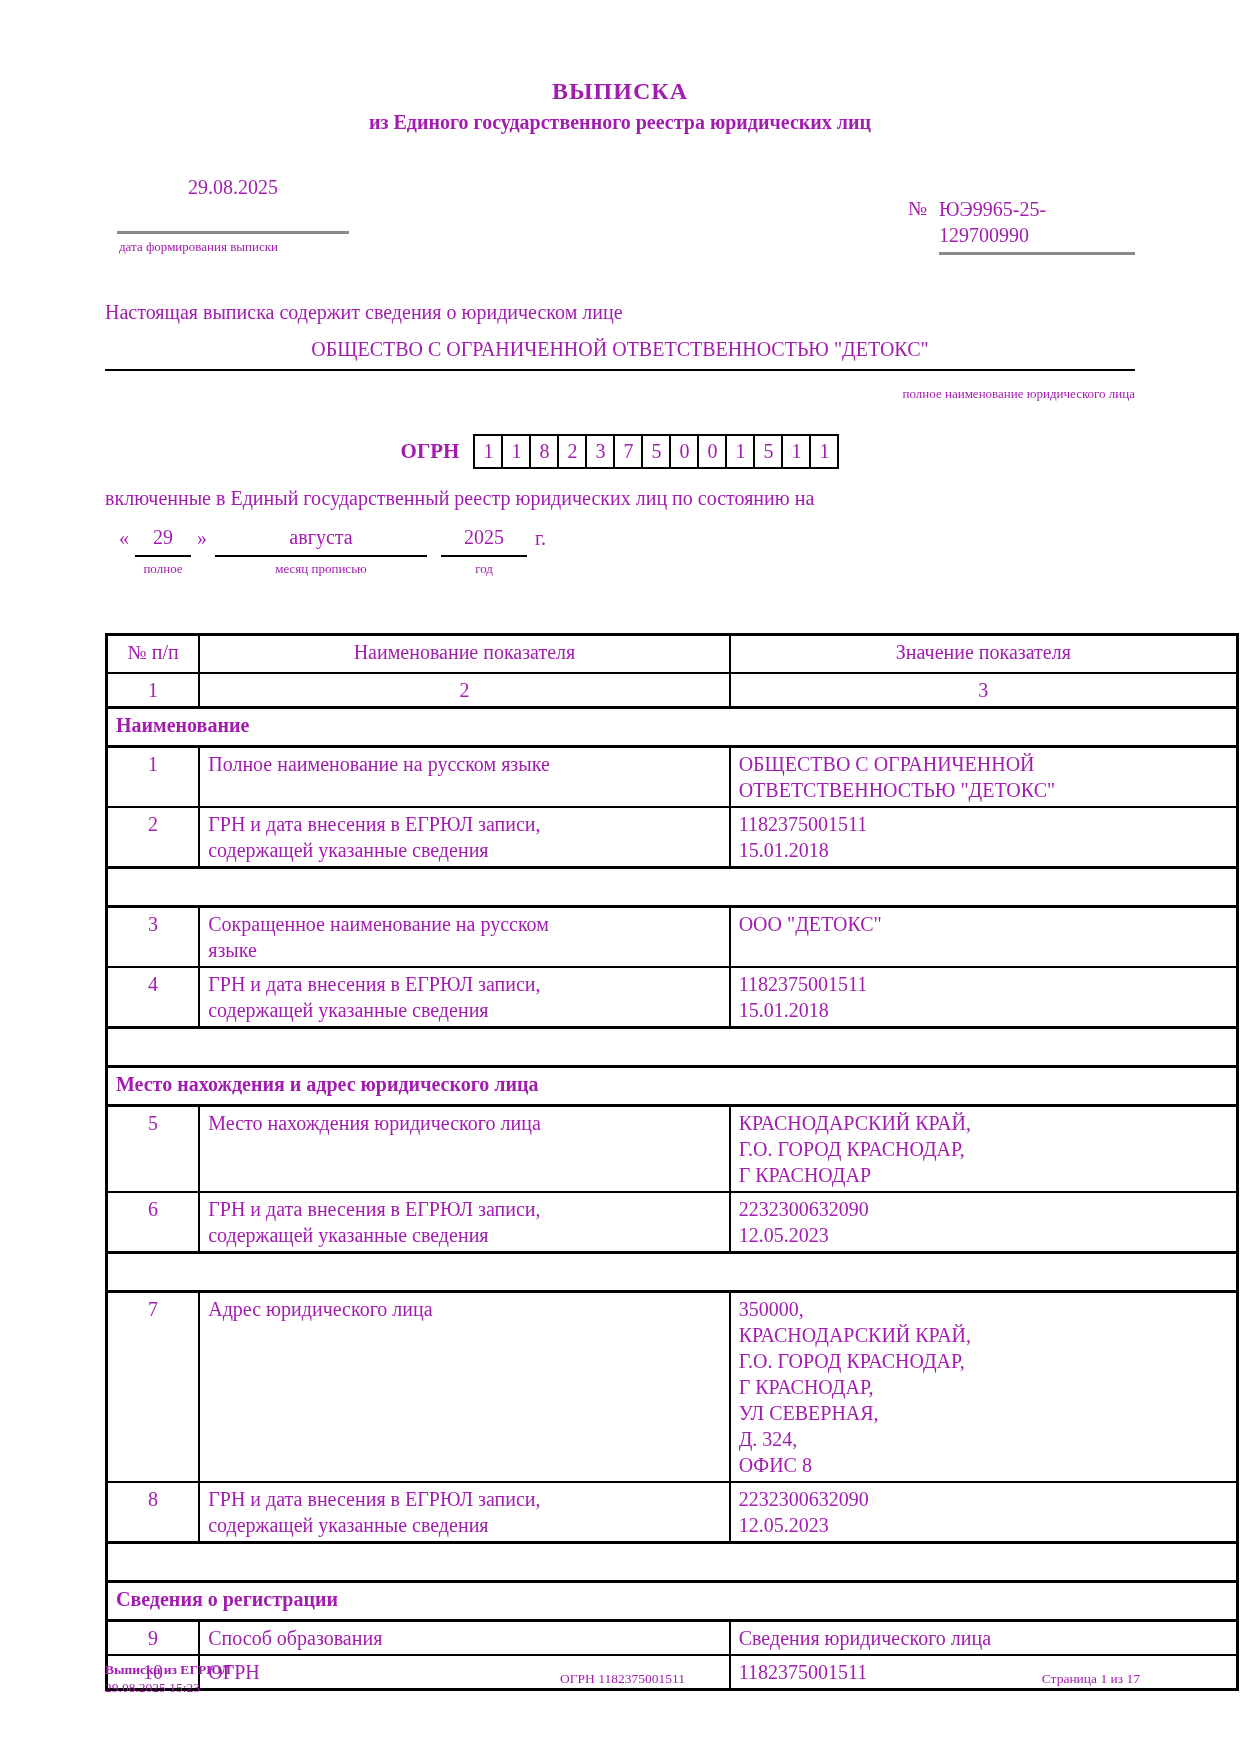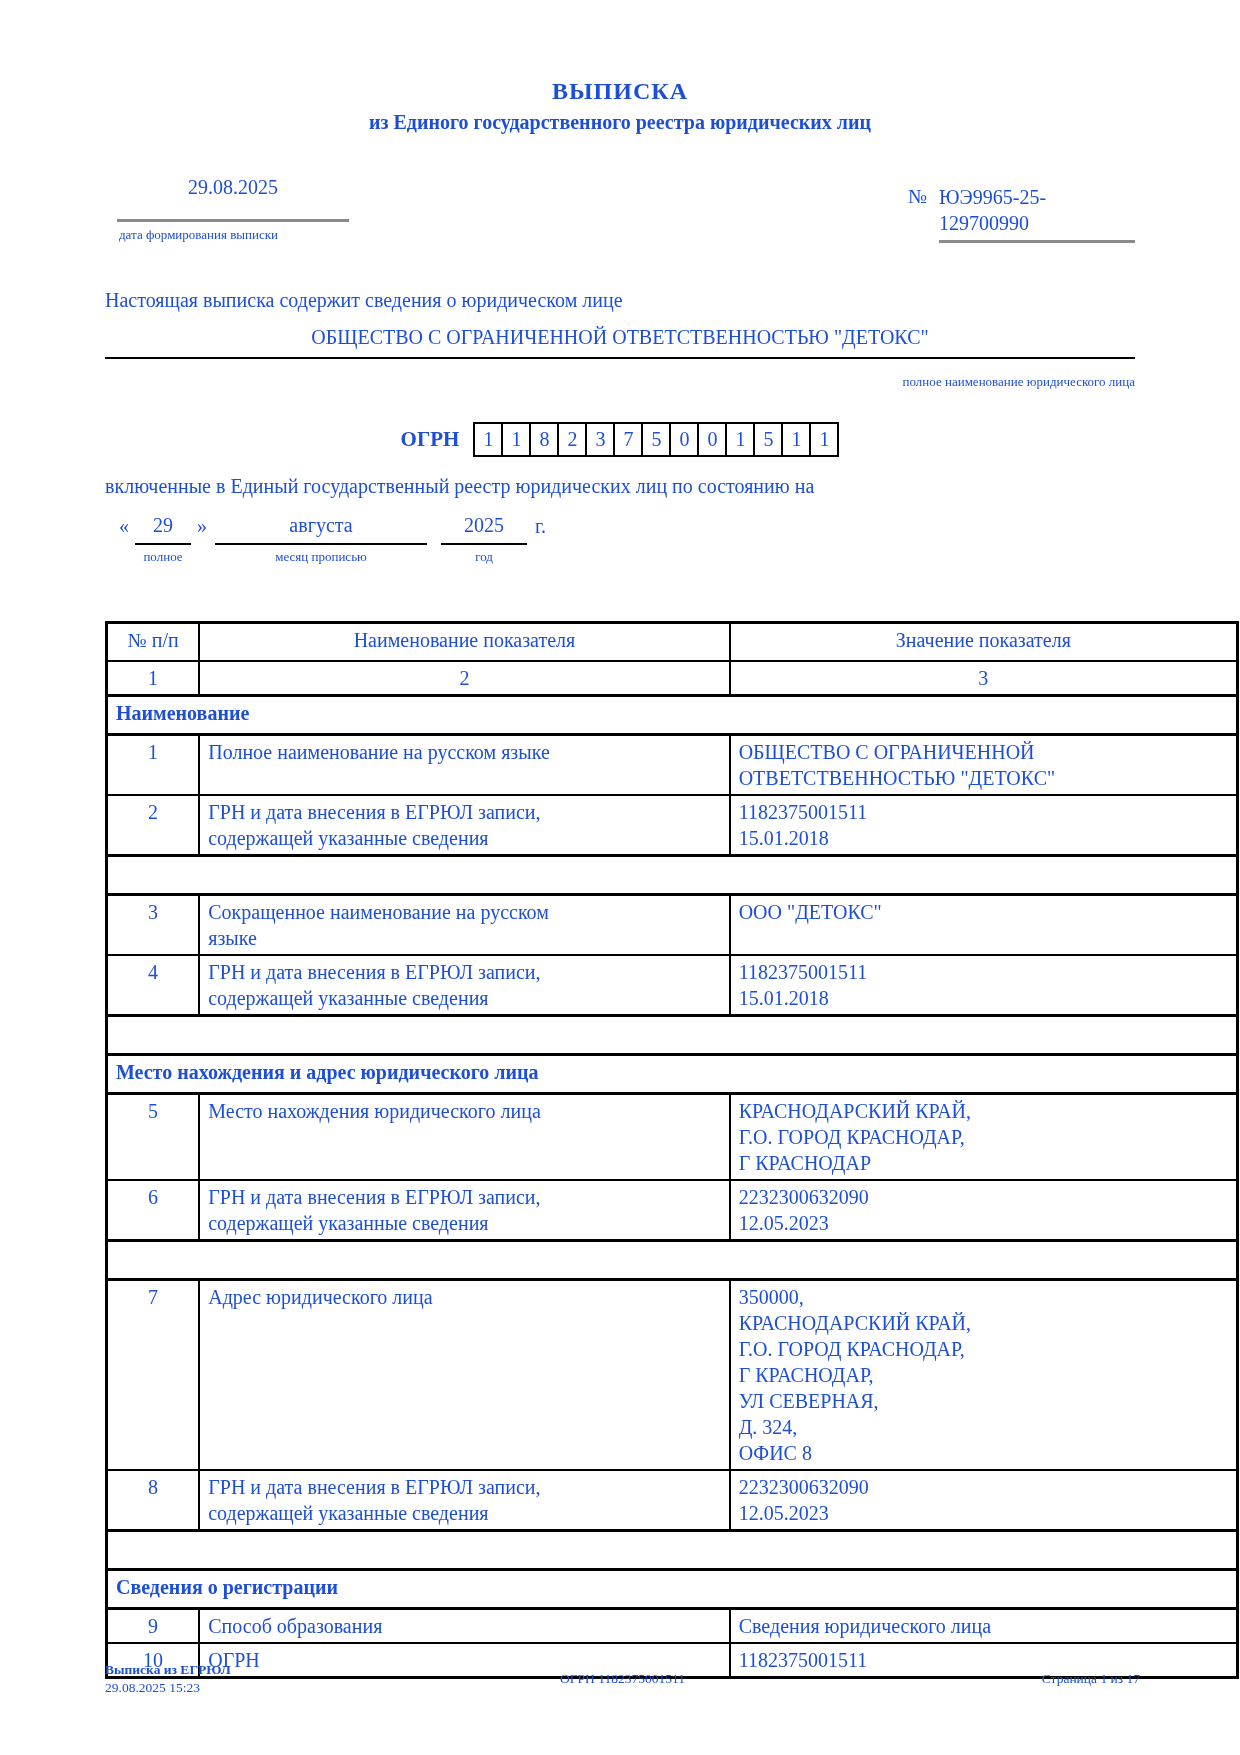--- a/index.html
+++ b/index.html
@@ -1,21 +1,21 @@
 <!DOCTYPE html>
 <html><head>
 <meta charset="utf-8">
 <style>
   html,body { margin:0; padding:0; background:#e8e8e8; }
   .page {
     position:relative;
     width:1240px; height:1755px;
     margin:0 auto;
     background:#ffffff;
-    color:#1d4ed8;
+    color:#a21caf;
     font-family:"Liberation Serif", serif;
     overflow:hidden;
   }
   .content { margin:0 105px; }
 
   
   .doc-title {
     padding-top:78px;
     text-align:center;
     font-weight:bold;
@@ -33,21 +33,21 @@
     justify-content:space-between;
     align-items:flex-end;
     margin-top:42px;
   }
   .date-block {
     width:232px;
     margin-left:12px;
     border-bottom:3px solid #8a8a8a;
     text-align:center;
     font-size:20px;
-    padding-bottom:20px;
+    padding-bottom:32px;
   }
   .date-caption {
     font-size:13px;
     margin-left:14px;
     margin-top:5px;
   }
   .num-block { display:flex; align-items:flex-start; }
   .num-sign { font-size:20px; margin-right:12px; padding-top:1px; }
   .num-value {
     width:196px;

